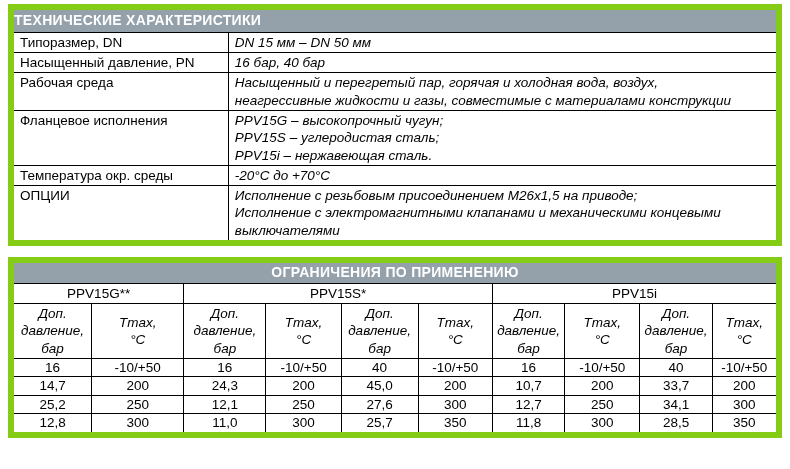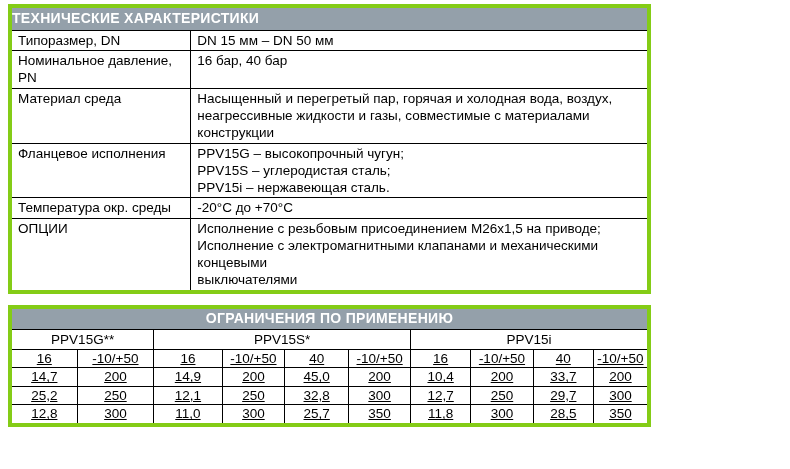--- a/index.html
+++ b/index.html
@@ -10,70 +10,70 @@
   body {
     width: 790px;
     height: 469px;
     box-sizing: border-box;
     padding: 4px 8px;
     font-family: "Liberation Sans", "DejaVu Sans", sans-serif;
     color: #000000;
   }
   table {
     border-collapse: collapse;
-    width: 643px;
+    width: 774px;
     table-layout: fixed;
-    border: 4px solid #84cc16;
+    border: 6px solid #84cc16;
     padding-left: 18px;
   }
   td, th {
     border: 1px solid #000000;
     font-size: 13.5px;
     line-height: 1.28;
     padding: 1px 6px;
     font-weight: normal;
     overflow: hidden;
   }
   .band {
     background: #94A0AA;
     color: #ffffff;
     font-weight: bold;
     text-align: center;
     font-size: 14px;
     letter-spacing: 0.3px;
     padding: 2px 0;
   }
   .specs td { vertical-align: top; text-align: left; }
-  .pre { white-space: pre-line; }
+  .pre { white-space: pre-line; font-style: italic; }
   .limits { margin-top: 11px; }
   .limits td, .limits th { text-align: center; vertical-align: middle; padding: 1px 2px; }
-  .limits .datarow td { padding: 0 2px; line-height: 1.3; text-decoration: underline; }
+  .limits .datarow td { padding: 0 2px; line-height: 1.3; }
 </style>
 </head>
 <body>
 
 <table class="specs">
   <colgroup>
     <col style="width:28.3%">
     <col style="width:71.7%">
   </colgroup>
   <tbody>
     <tr>
       <td colspan="2" class="band">ТЕХНИЧЕСКИЕ ХАРАКТЕРИСТИКИ</td>
     </tr>
     <tr>
       <td>Типоразмер, DN</td>
       <td class="pre">DN 15 мм – DN 50 мм</td>
     </tr>
     <tr>
-      <td>Номинальное давление, PN</td>
+      <td>Насыщенный давление, PN</td>
       <td class="pre">16 бар, 40 бар</td>
     </tr>
     <tr>
-      <td>Материал среда</td>
+      <td>Рабочая среда</td>
       <td class="pre">Насыщенный и перегретый пар, горячая и холодная вода, воздух,
 неагрессивные жидкости и газы, совместимые с материалами конструкции</td>
     </tr>
     <tr>
       <td>Фланцевое исполнения</td>
       <td class="pre">PPV15G – высокопрочный чугун;
 PPV15S – углеродистая сталь;
 PPV15i – нержавеющая сталь.</td>
     </tr>
     <tr>
@@ -104,54 +104,81 @@
   </colgroup>
   <tbody>
     <tr>
       <td colspan="10" class="band">ОГРАНИЧЕНИЯ ПО ПРИМЕНЕНИЮ</td>
     </tr>
     <tr>
       <td colspan="2">PPV15G**</td>
       <td colspan="4">PPV15S*</td>
       <td colspan="4">PPV15i</td>
     </tr>
+    <tr>
+      <td class="pre">Доп.
+давление,
+бар</td>
+      <td class="pre">Tmax,
+°С</td>
+      <td class="pre">Доп.
+давление,
+бар</td>
+      <td class="pre">Tmax,
+°С</td>
+      <td class="pre">Доп.
+давление,
+бар</td>
+      <td class="pre">Tmax,
+°С</td>
+      <td class="pre">Доп.
+давление,
+бар</td>
+      <td class="pre">Tmax,
+°С</td>
+      <td class="pre">Доп.
+давление,
+бар</td>
+      <td class="pre">Tmax,
+°С</td>
+    </tr>
     <tr class="datarow">
       <td>16</td>
       <td>-10/+50</td>
       <td>16</td>
       <td>-10/+50</td>
       <td>40</td>
       <td>-10/+50</td>
       <td>16</td>
       <td>-10/+50</td>
       <td>40</td>
       <td>-10/+50</td>
     </tr>
     <tr class="datarow">
       <td>14,7</td>
       <td>200</td>
-      <td>14,9</td>
+      <td>24,3</td>
       <td>200</td>
       <td>45,0</td>
       <td>200</td>
-      <td>10,4</td>
+      <td>10,7</td>
       <td>200</td>
       <td>33,7</td>
       <td>200</td>
     </tr>
     <tr class="datarow">
       <td>25,2</td>
       <td>250</td>
       <td>12,1</td>
       <td>250</td>
-      <td>32,8</td>
+      <td>27,6</td>
       <td>300</td>
       <td>12,7</td>
       <td>250</td>
-      <td>29,7</td>
+      <td>34,1</td>
       <td>300</td>
     </tr>
     <tr class="datarow">
       <td>12,8</td>
       <td>300</td>
       <td>11,0</td>
       <td>300</td>
       <td>25,7</td>
       <td>350</td>
       <td>11,8</td>

